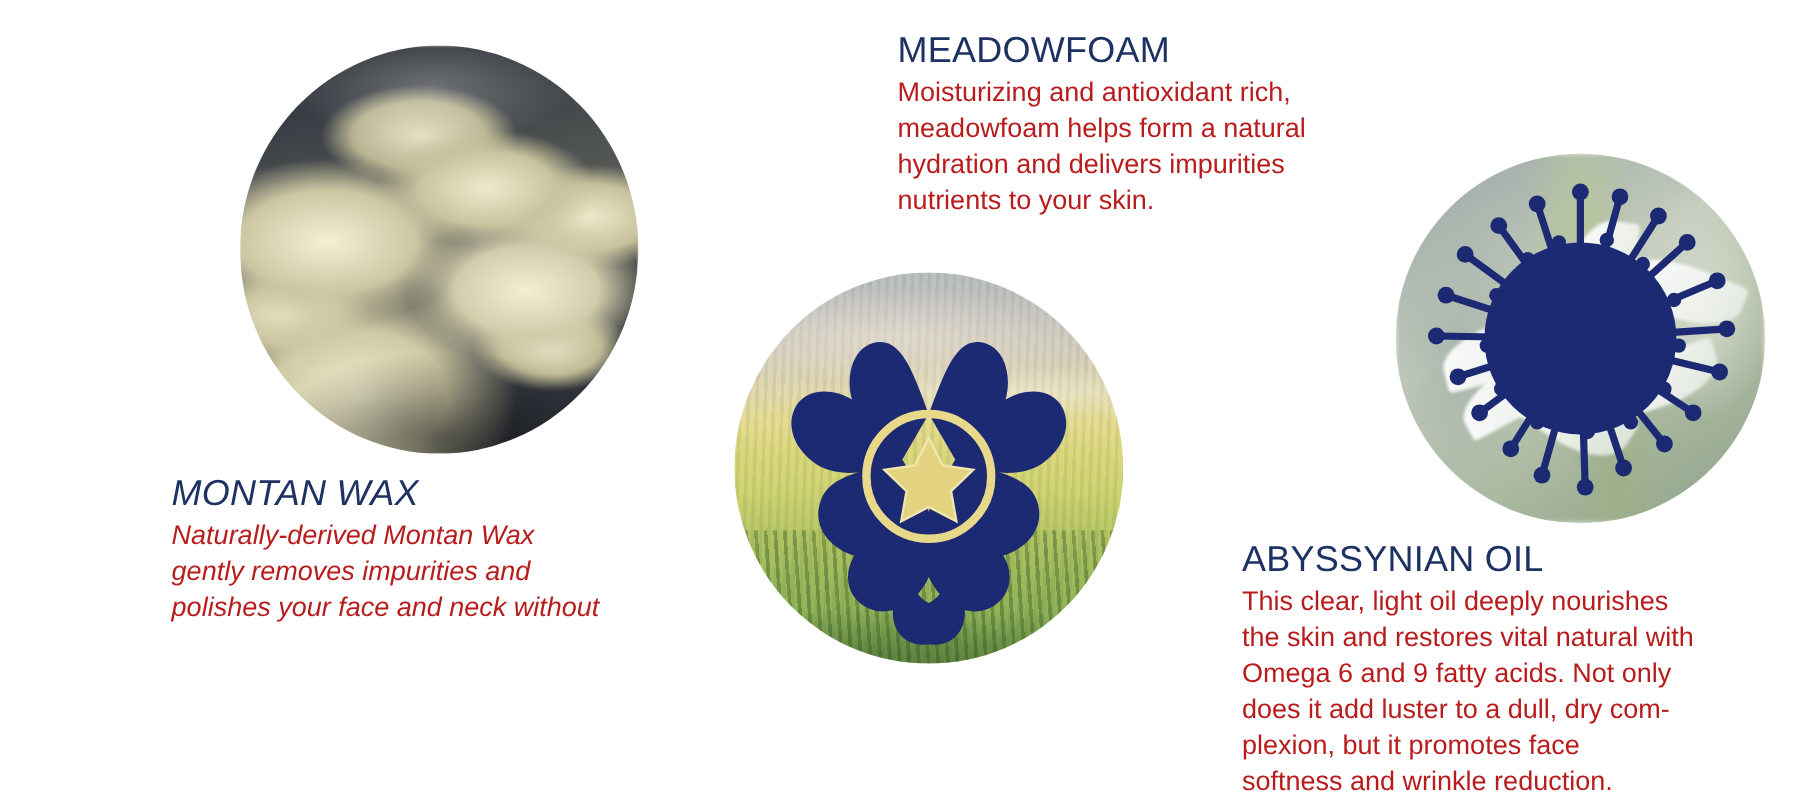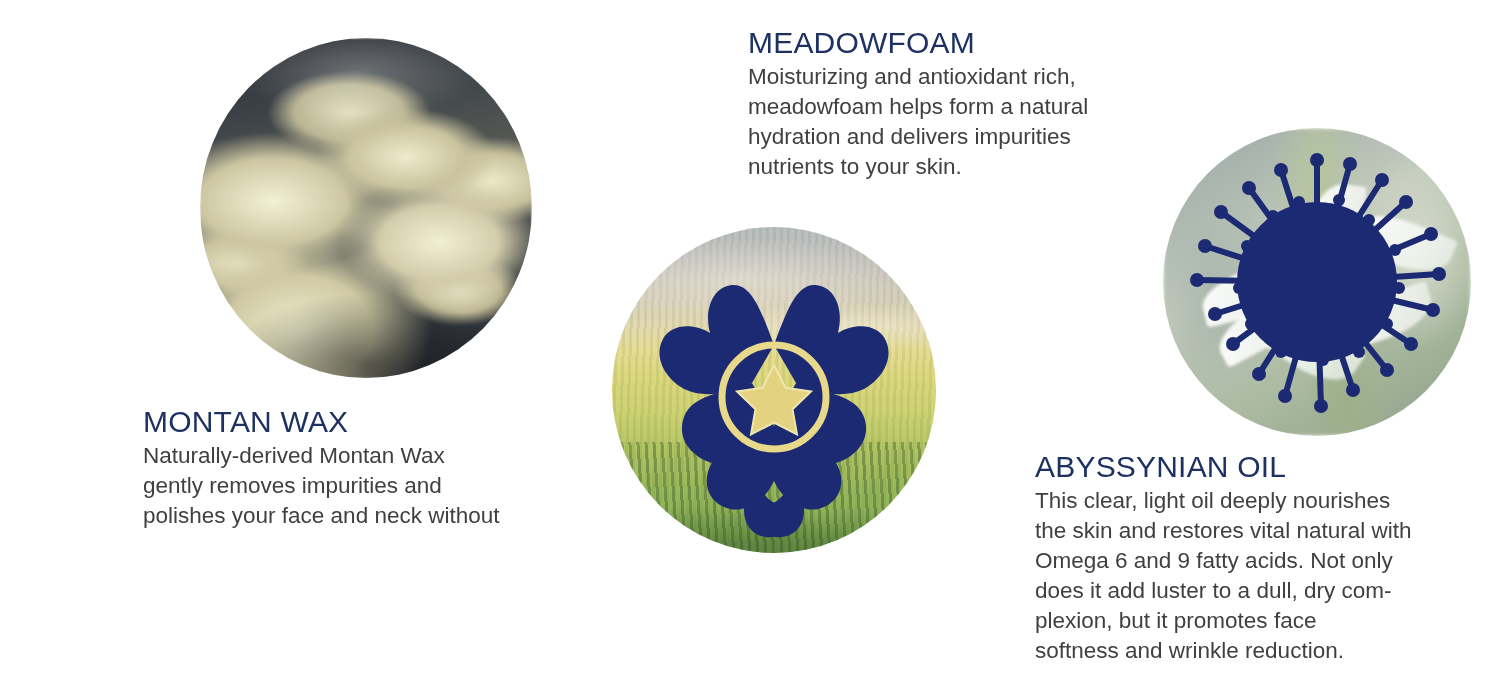--- a/index.html
+++ b/index.html
@@ -109,25 +109,25 @@
     font-size:30px;
     line-height:34px;
     letter-spacing:.2px;
     color:#1d3162;
   }
   .card p{
     margin:0;
     font-weight:400;
     font-size:22.5px;
     line-height:30px;
-    color:#404040;
+    color:#b91c1c;
   }
   .card p span{display:block;white-space:nowrap;}
 
-  #card-wax   { left:143px;  top:405px;  width:430px; }
+  #card-wax   { left:143px;  top:395px;  width:430px;font-style:italic; }
   #card-meadow{ left:748px;  top:26px;   width:410px; }
   #card-aby   { left:1035px; top:450px;  width:430px; }
 </style>
 </head>
 <body>
 
 <div class="stage">
 
   <div class="badge" id="badge-wax">
     <div class="wax-bg"></div>

